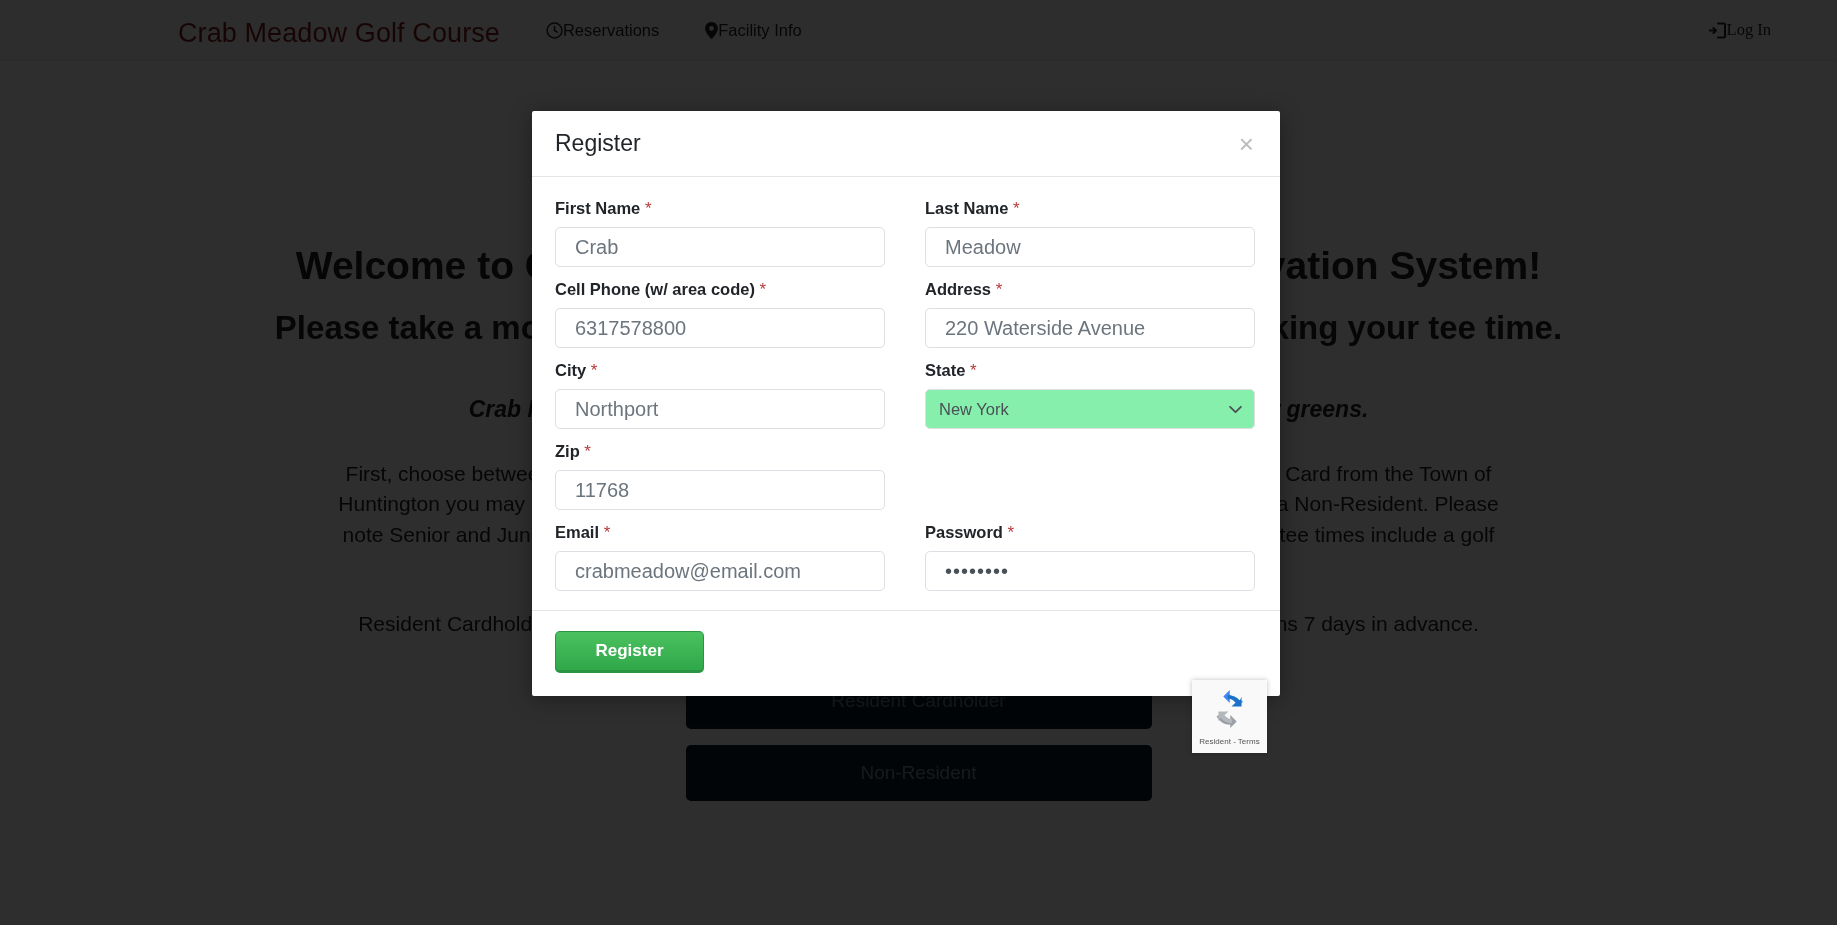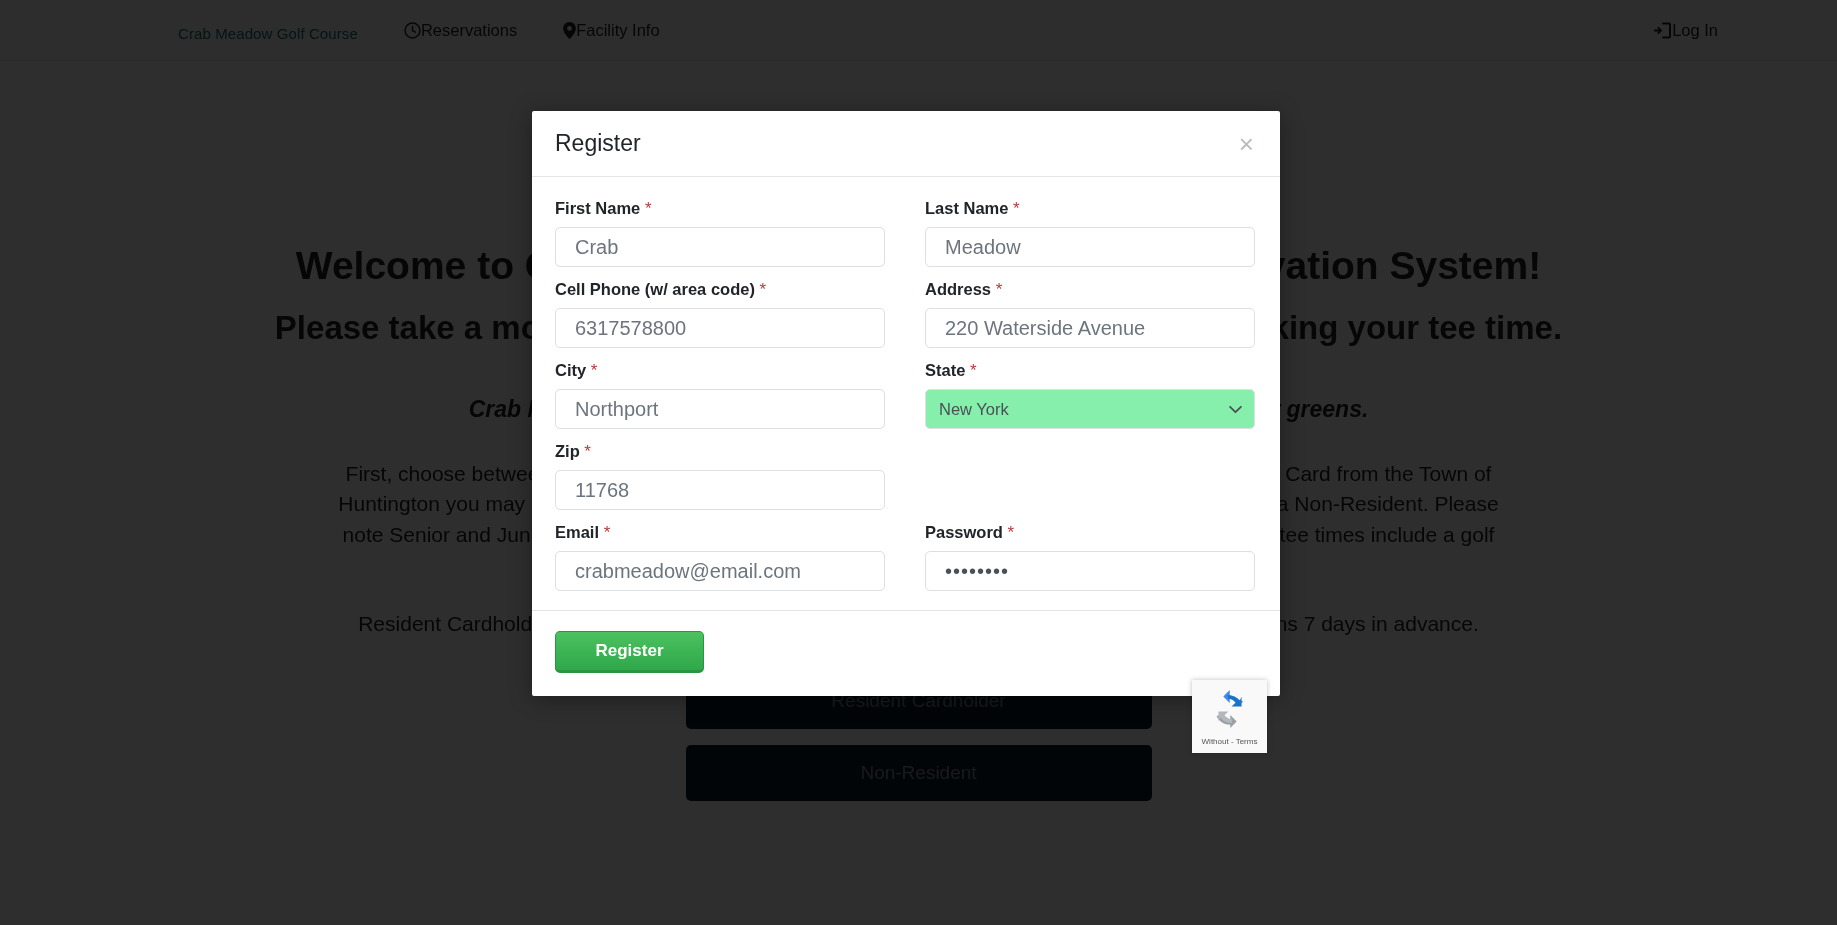--- a/index.html
+++ b/index.html
@@ -25,30 +25,30 @@
   
   #navbar {
     position: absolute; top: 0; left: 0;
     width: 1837px; height: 61px;
     background: #f8f9fa;
     border-bottom: 1px solid #e6e6e6;
     display: flex; align-items: center;
   }
   .nav-left { display: flex; align-items: center; margin-left: 178px; }
   .brand {
-    font-size: 15px; color: #0f766e; letter-spacing: .1px;
+    font-size: 27px; color: #7f1d1d; letter-spacing: .1px;
     white-space: nowrap;
     margin-top: 7px;
   }
   .nav-link {
     display: flex; align-items: center; gap: 0;
     margin-left: 46px; font-size: 16.5px; color: #212529;
     white-space: nowrap;
   }
-  .nav-right { margin-left: auto; margin-right: 119px; }
+  .nav-right { margin-left: auto; margin-right: 66px; font-family: Liberation Serif, serif; }
   .nav-ico { display: inline-flex; align-items: center; }
 
   
   #hero { position: absolute; top: 61px; left: 0; width: 1837px; text-align: center; }
   .hero-h1 {
     font-size: 39px; font-weight: bold; color: #212529;
     margin: 0; padding-top: 182px; line-height: 1.2;
   }
   .hero-h2 {
     font-size: 33px; font-weight: bold; color: #212529;
@@ -344,14 +344,14 @@
 <div id="recaptcha-badge">
   <span>
     <svg width="44" height="44" viewBox="0 0 48 48">
       <path d="M24 9.5c4.1 0 7.8 1.6 10.6 4.2l-4.3 4.3V7.2l-2.5 2.3z" fill="none"></path>
       <path d="M23.7 8.6V3.4l-7 7 7 7v-5.2c4.4 0 8.2 2.6 10 6.3l5-2.4C22.9 8.8 23.7 8.6 23.7 8.6z" fill="#4285f4"></path>
       <path d="M36.6 10.5v10.9H25.7l4.3-4.3c-1.9-2.6-4.9-4.3-8.3-4.3V8.6c5.2 0 9.9 2.4 13 6.2z" fill="#1a73c8"></path>
       <path d="M24.3 39.4v5.2l7-7-7-7v5.2c-4.4 0-8.2-2.6-10-6.3l-5 2.4c2.8 5.5 8.5 9.3 15 9.3z" fill="#9aa0a6"></path>
       <path d="M11.4 37.5V26.6h10.9l-4.3 4.3c1.9 2.6 4.9 4.3 8.3 4.3v4.2c-5.2 0-9.9-2.4-13-6.2z" fill="#b3b8bd"></path>
     </svg>
   </span>
-  <span class="rc-terms">Without - Terms</span>
+  <span class="rc-terms">Resident - Terms</span>
 </div>
 
 </body></html>

